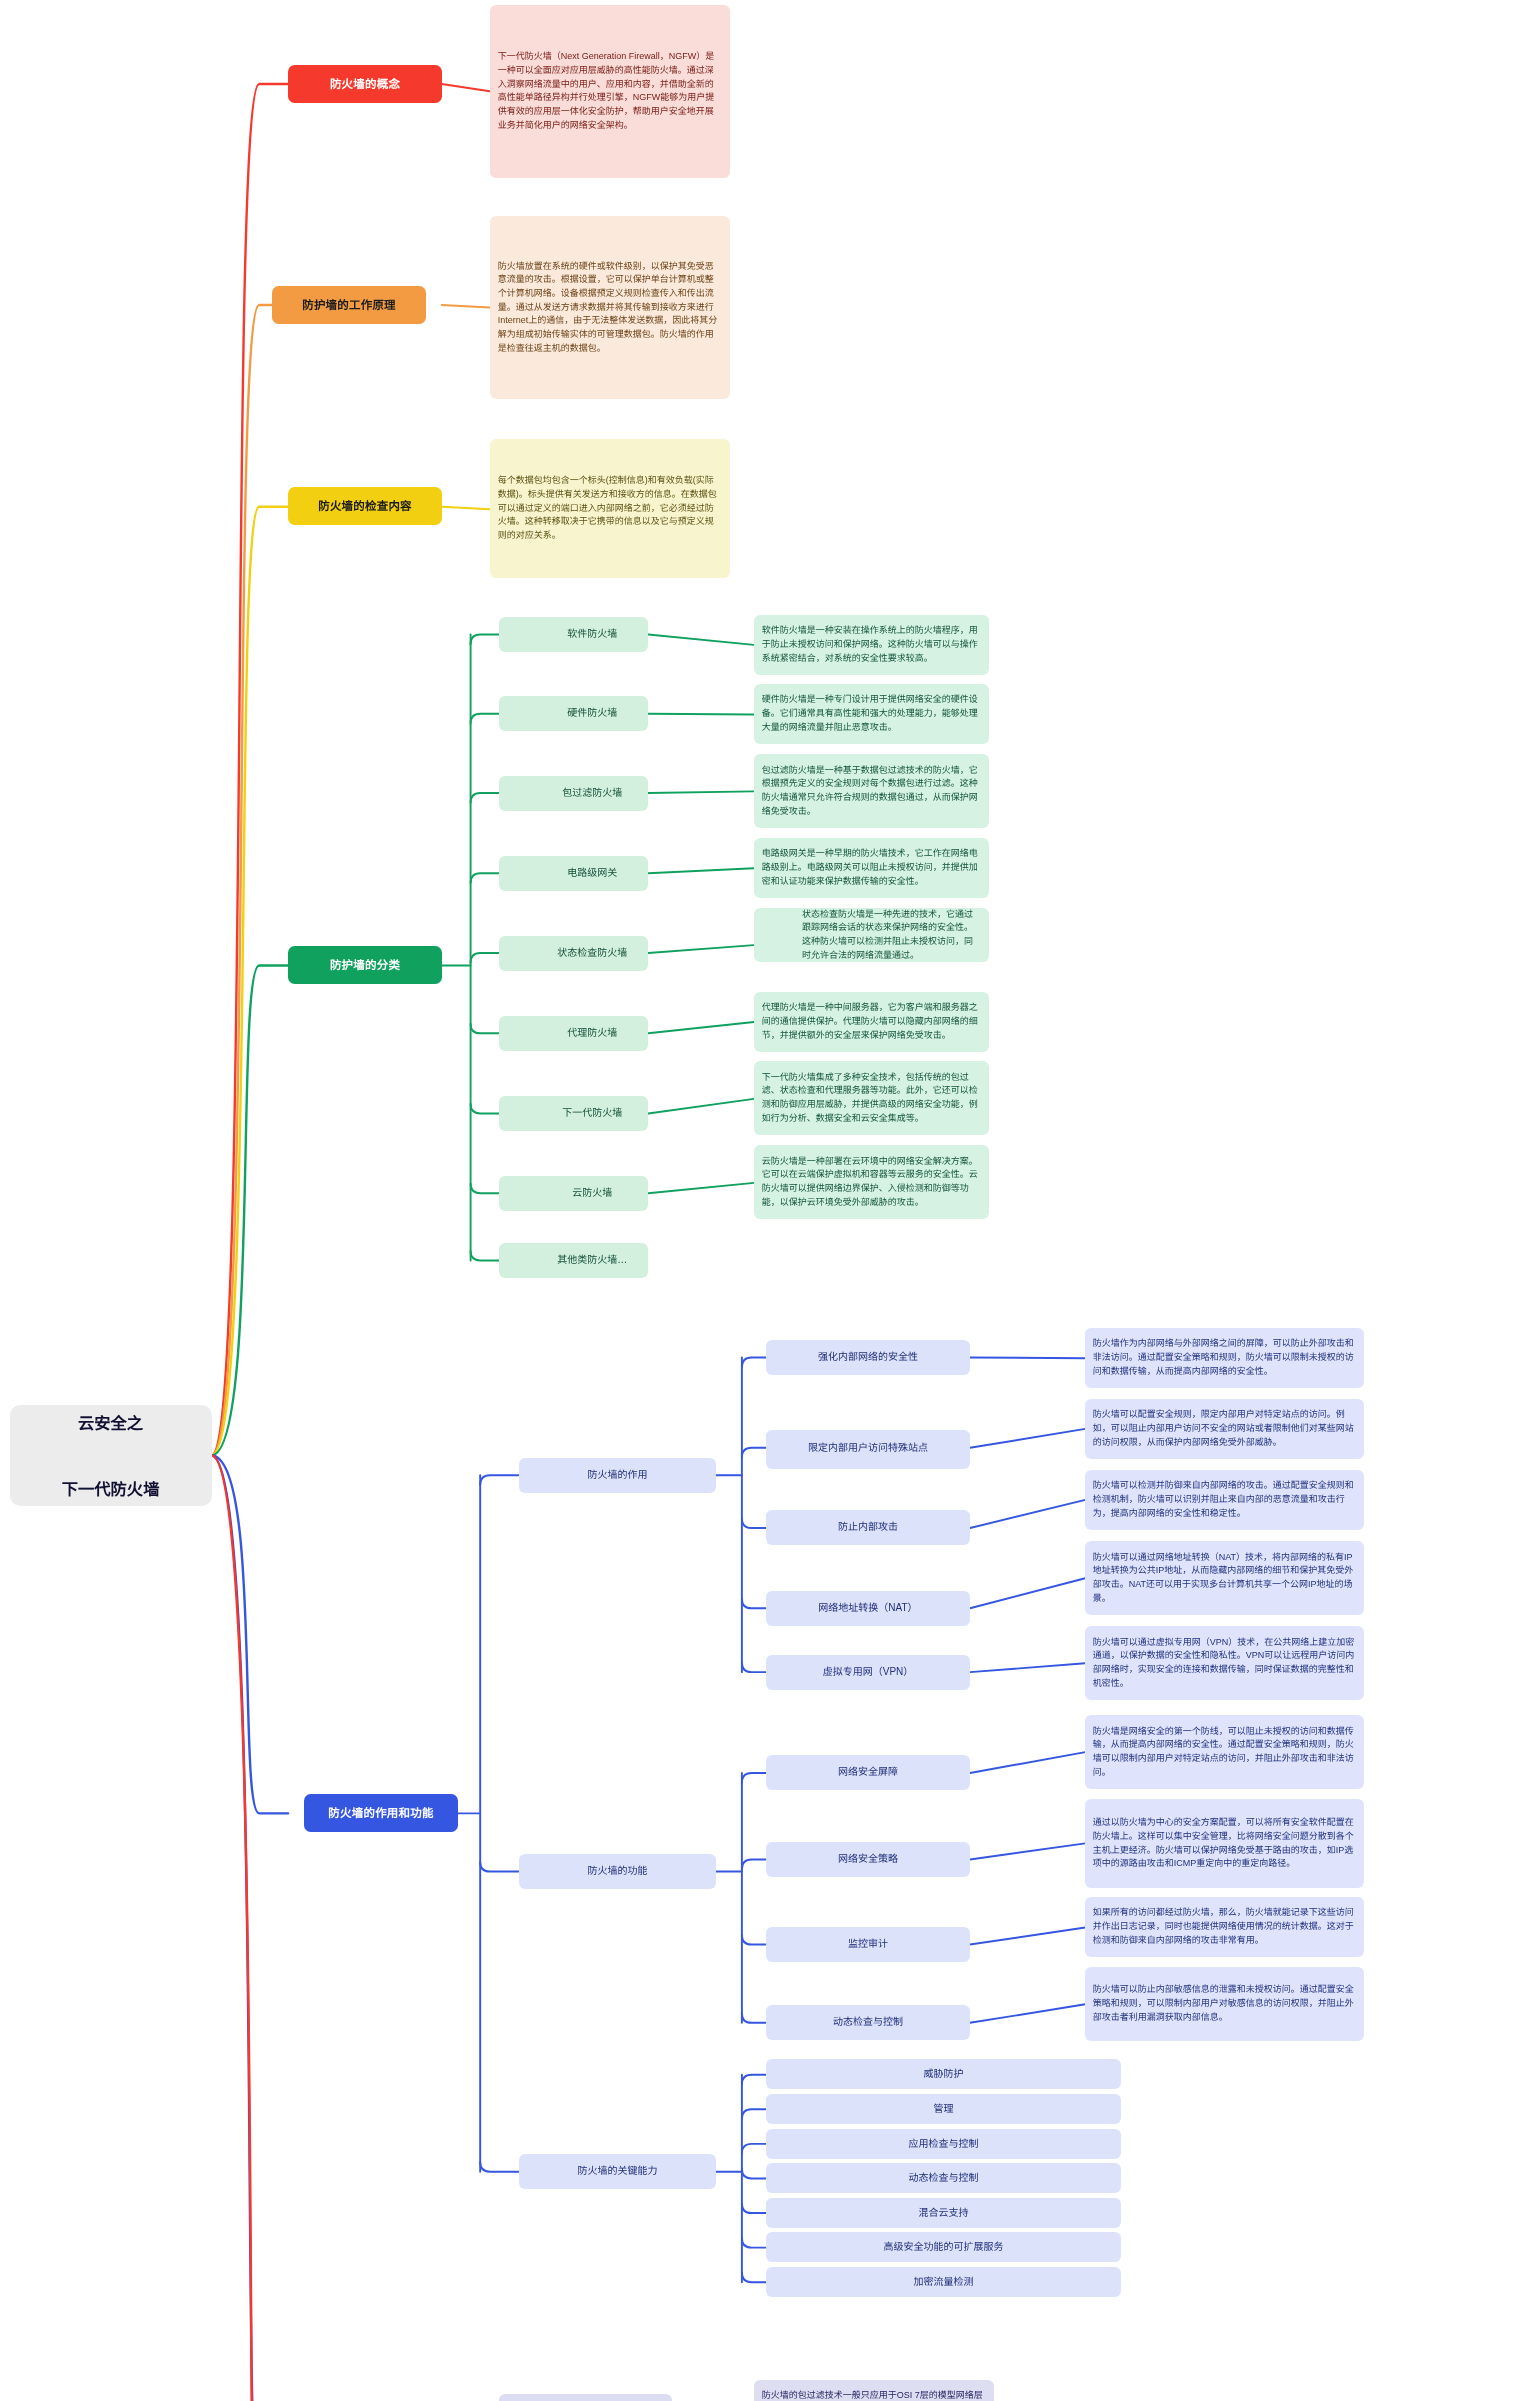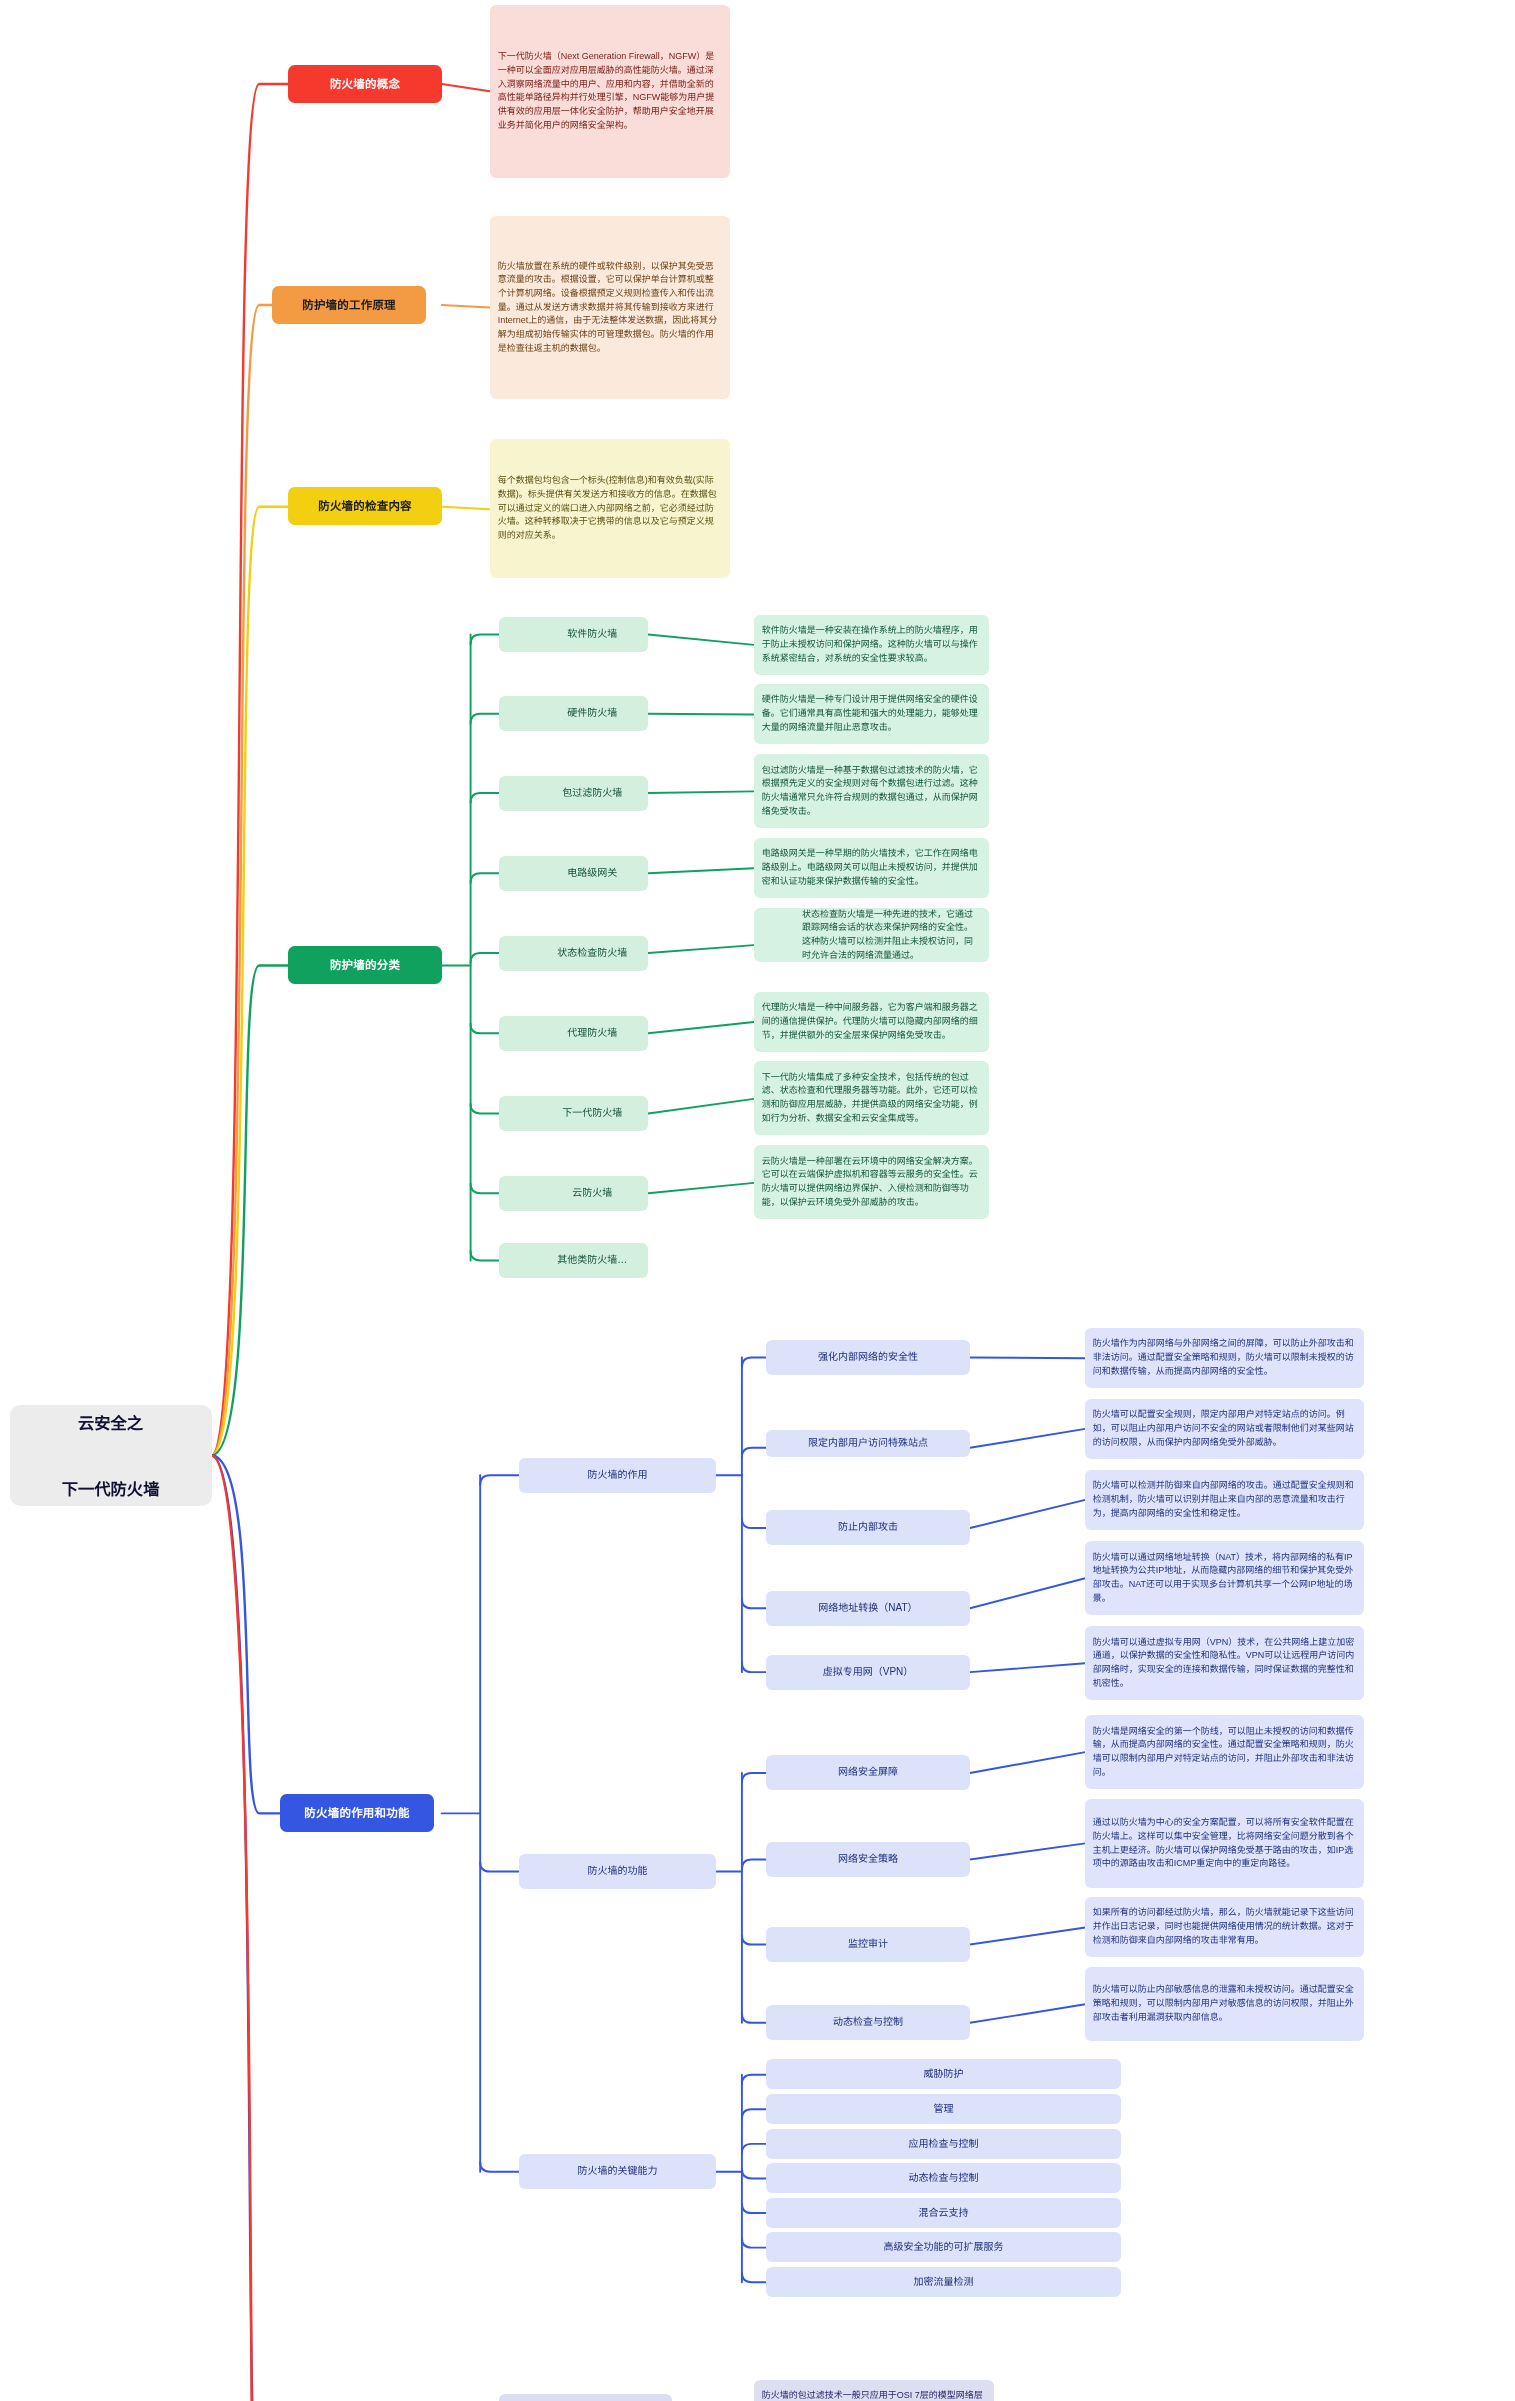--- a/index.html
+++ b/index.html
@@ -212,28 +212,28 @@
   <div class="node desc green" style="left:754px; top:992px; width:235px; height:60px;">代理防火墙是一种中间服务器，它为客户端和服务器之间的通信提供保护。代理防火墙可以隐藏内部网络的细节，并提供额外的安全层来保护网络免受攻击。</div>
 
   <div class="node chip green" style="left:499px; top:1096px; width:149px; height:35px;">下一代防火墙</div>
   <div class="node desc green" style="left:754px; top:1061px; width:235px; height:74px;">下一代防火墙集成了多种安全技术，包括传统的包过滤、状态检查和代理服务器等功能。此外，它还可以检测和防御应用层威胁，并提供高级的网络安全功能，例如行为分析、数据安全和云安全集成等。</div>
 
   <div class="node chip green" style="left:499px; top:1176px; width:149px; height:35px;">云防火墙</div>
   <div class="node desc green" style="left:754px; top:1145px; width:235px; height:74px;">云防火墙是一种部署在云环境中的网络安全解决方案。它可以在云端保护虚拟机和容器等云服务的安全性。云防火墙可以提供网络边界保护、入侵检测和防御等功能，以保护云环境免受外部威胁的攻击。</div>
 
   <div class="node chip green" style="left:499px; top:1243px; width:149px; height:35px;">其他类防火墙…</div>
 
-  <div class="node topic blue" style="left:280px; top:1794px; width:154px; height:38px;">防火墙的作用和功能</div>
+  <div class="node topic blue" style="left:304px; top:1794px; width:154px; height:38px;">防火墙的作用和功能</div>
 
   <div class="node chip blue" style="left:519px; top:1458px; width:197px; height:35px;">防火墙的作用</div>
 
   <div class="node chip blue" style="left:766px; top:1340px; width:204px; height:35px;">强化内部网络的安全性</div>
   <div class="node desc blue" style="left:1085px; top:1328px; width:279px; height:60px;">防火墙作为内部网络与外部网络之间的屏障，可以防止外部攻击和非法访问。通过配置安全策略和规则，防火墙可以限制未授权的访问和数据传输，从而提高内部网络的安全性。</div>
 
-  <div class="node chip blue" style="left:766px; top:1430px; width:204px; height:27px;">限定内部用户访问特殊站点</div>
+  <div class="node chip blue" style="left:766px; top:1430px; width:204px; height:39px;font-family:Liberation Mono, monospace;">限定内部用户访问特殊站点</div>
   <div class="node desc blue" style="left:1085px; top:1399px; width:279px; height:60px;">防火墙可以配置安全规则，限定内部用户对特定站点的访问。例如，可以阻止内部用户访问不安全的网站或者限制他们对某些网站的访问权限，从而保护内部网络免受外部威胁。</div>
 
   <div class="node chip blue" style="left:766px; top:1510px; width:204px; height:35px;">防止内部攻击</div>
   <div class="node desc blue" style="left:1085px; top:1470px; width:279px; height:60px;">防火墙可以检测并防御来自内部网络的攻击。通过配置安全规则和检测机制，防火墙可以识别并阻止来自内部的恶意流量和攻击行为，提高内部网络的安全性和稳定性。</div>
 
   <div class="node chip blue" style="left:766px; top:1591px; width:204px; height:35px;">网络地址转换（NAT）</div>
   <div class="node desc blue" style="left:1085px; top:1541px; width:279px; height:74px;">防火墙可以通过网络地址转换（NAT）技术，将内部网络的私有IP地址转换为公共IP地址，从而隐藏内部网络的细节和保护其免受外部攻击。NAT还可以用于实现多台计算机共享一个公网IP地址的场景。</div>
 
   <div class="node chip blue" style="left:766px; top:1655px; width:204px; height:35px;">虚拟专用网（VPN）</div>
   <div class="node desc blue" style="left:1085px; top:1626px; width:279px; height:74px;">防火墙可以通过虚拟专用网（VPN）技术，在公共网络上建立加密通道，以保护数据的安全性和隐私性。VPN可以让远程用户访问内部网络时，实现安全的连接和数据传输，同时保证数据的完整性和机密性。</div>

